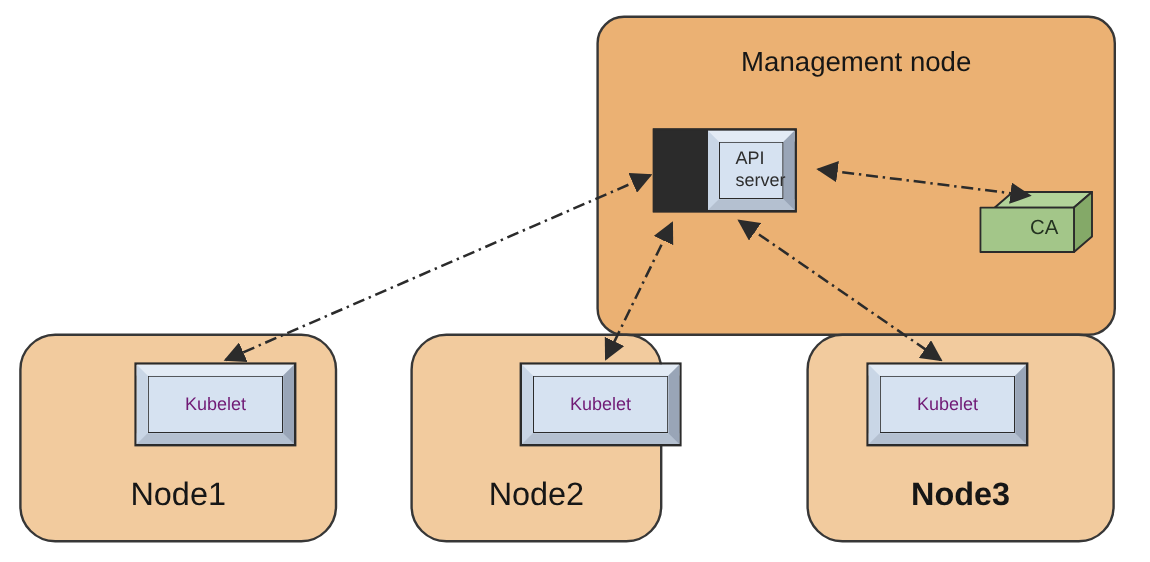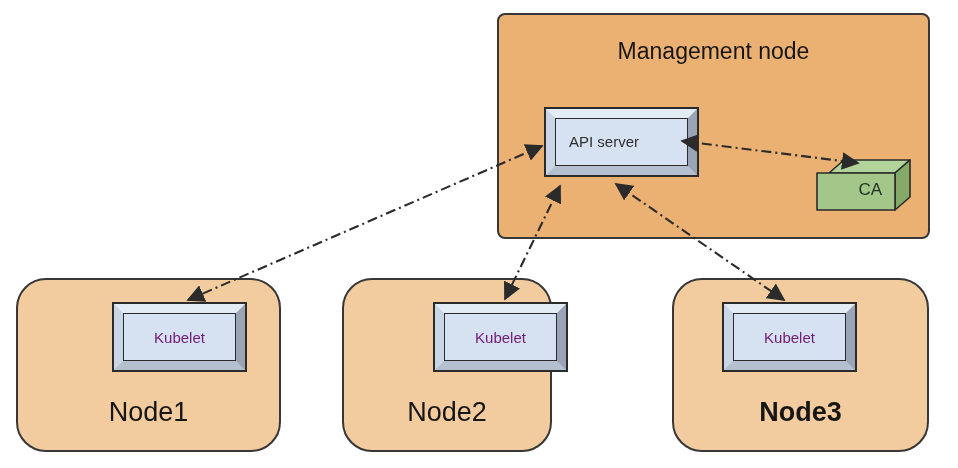--- a/index.html
+++ b/index.html
@@ -1,40 +1,40 @@
 <!DOCTYPE html>
 <html><head>
 <meta charset="utf-8">
 <style>
   html,body{margin:0;padding:0;background:#ffffff;}
   body{font-family:"Liberation Sans", sans-serif;}
   .stage{position:relative;width:958px;height:468px;background:#ffffff;overflow:hidden;}
 
   
   .round-node{position:absolute;box-sizing:border-box;border:2px solid #373737;}
-  .mgmt{left:497px;top:13px;width:433px;height:226px;border-radius:8px;background:#ebb173;}
+  .mgmt{left:497px;top:13px;width:433px;height:267px;border-radius:23px;background:#ebb173;}
   .worker{top:278px;height:174px;border-radius:30px;background:#f2cb9e;}
   .worker-1{left:16px;width:265px;}
   .worker-2{left:342px;width:210px;text-decoration:underline;}
   .worker-3{left:672px;width:257px;font-weight:bold;}
 
   .mgmt-label{position:absolute;top:22px;left:0;right:0;margin:0 auto;width:220px;
     text-align:center;font-size:23px;line-height:28px;color:#161616;}
   .worker-label{position:absolute;bottom:22px;left:0;right:0;text-align:center;
     font-size:27px;color:#161616;}
 
   
   .bevel-outer{position:absolute;box-sizing:border-box;border:2px solid #2b2b2b;background:#2b2b2b;}
   .bevel-inner{width:100%;height:100%;box-sizing:border-box;
     border:9px solid;
     border-color:#e3ebf5 #99a5b7 #b4c0d0 #c9d6e6;
     background:#d6e2f1;
     box-shadow:inset 0 0 0 1px #2b2b2b;
     display:flex;align-items:center;}
-  .api-box{left:544px;top:107px;width:155px;height:70px;}
+  .api-box{left:544px;top:107px;width:120px;height:70px;padding-left:44px;}
   .api-text{font-size:15px;line-height:18px;color:#2e2e2e;padding-left:14px;text-align:left;}
   .kubelet{width:135px;height:70px;top:302px;}
   .kubelet-1{left:112px;}
   .kubelet-2{left:433px;}
   .kubelet-3{left:722px;}
   .kubelet-text{font-size:15px;color:#701a75;width:100%;text-align:center;}
 
   
   .ca-box{position:absolute;left:816px;top:159px;width:95px;height:52px;}
   .ca-label{position:absolute;left:12px;top:21px;width:54px;text-align:right;

